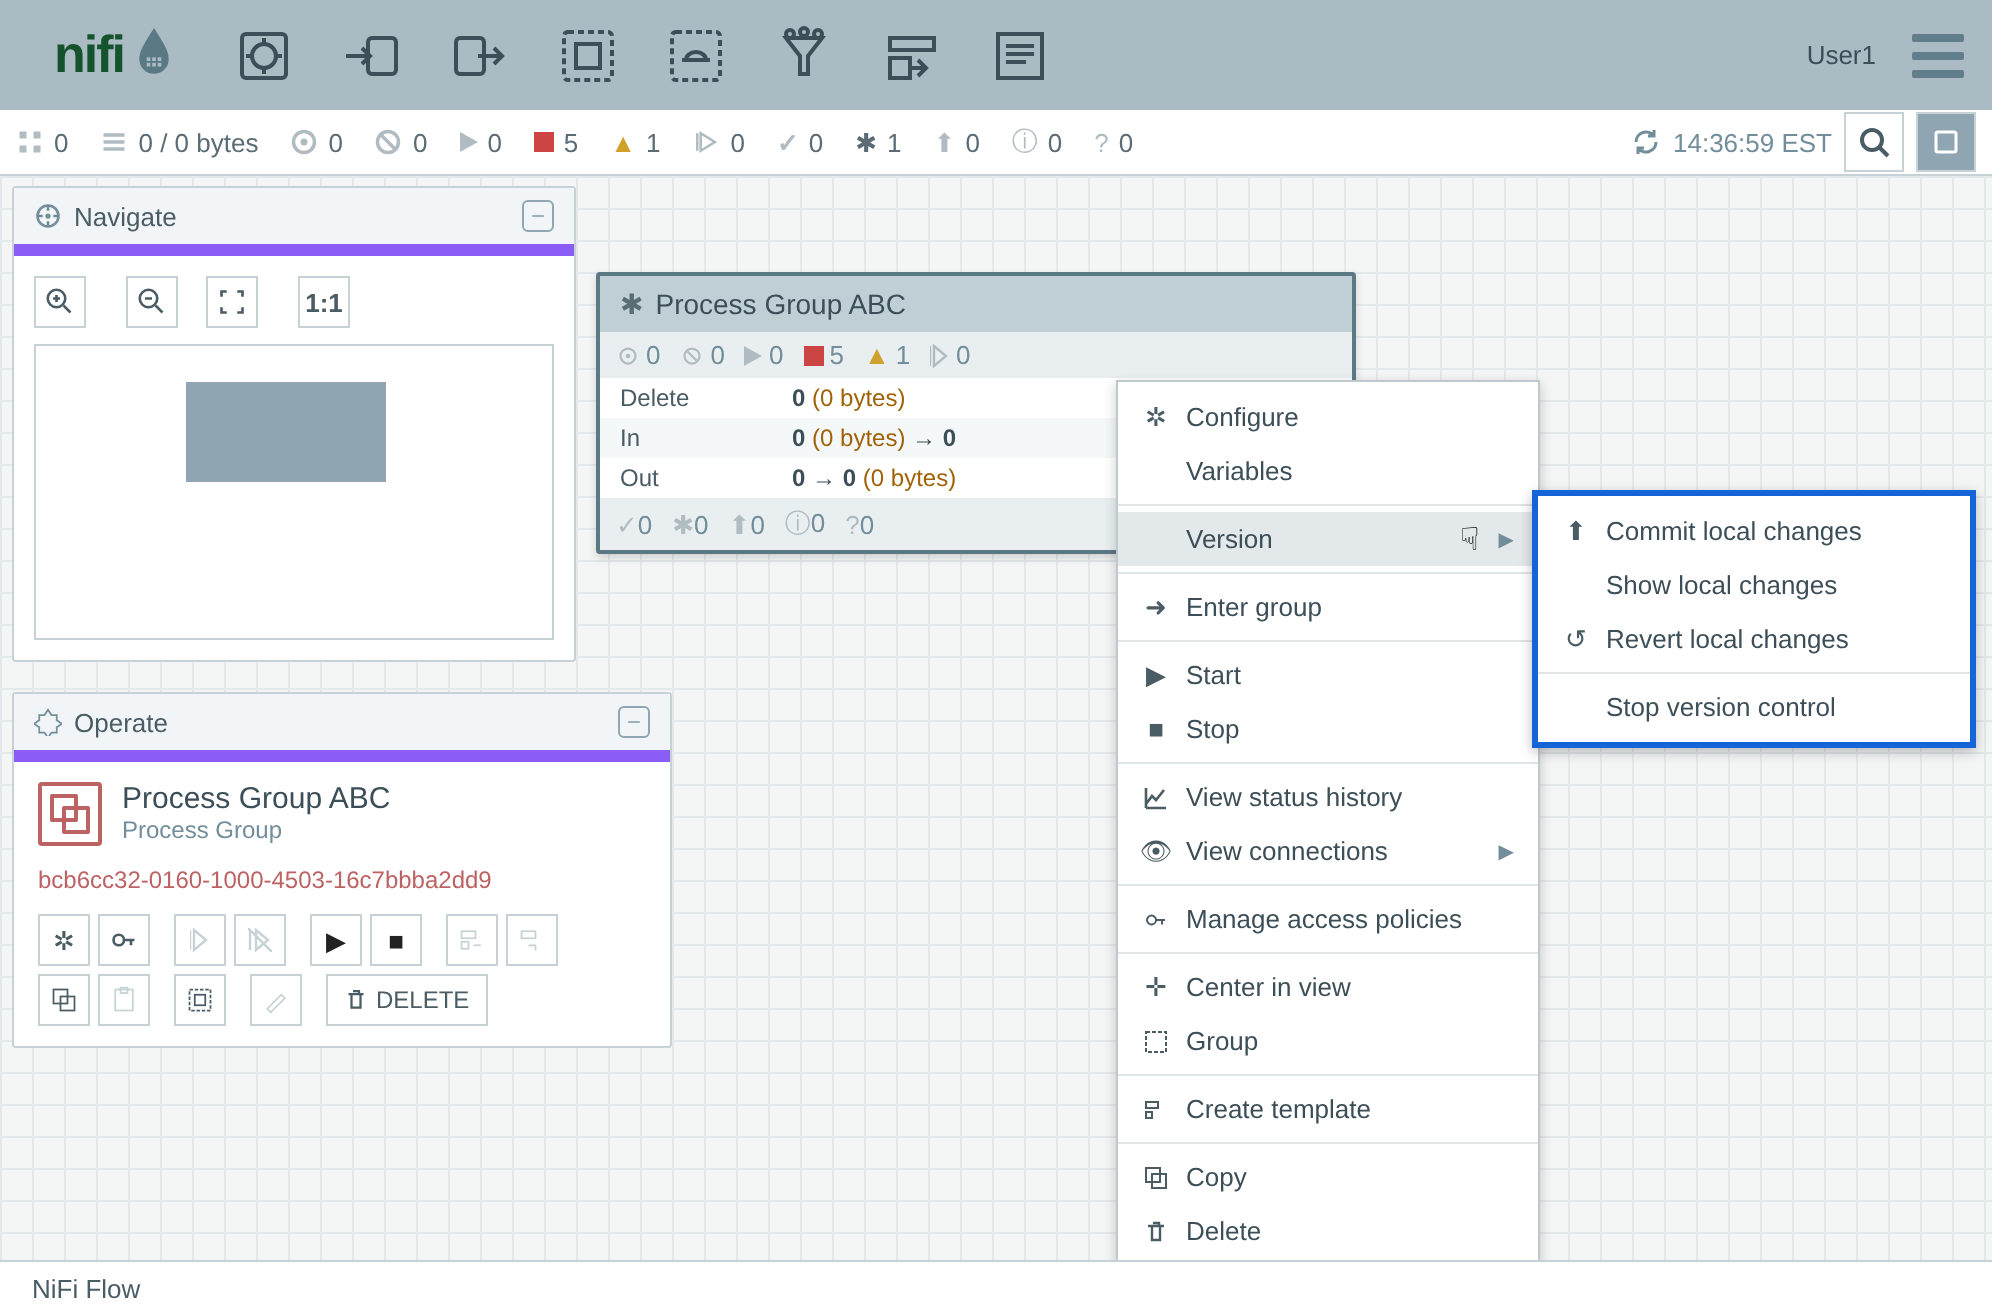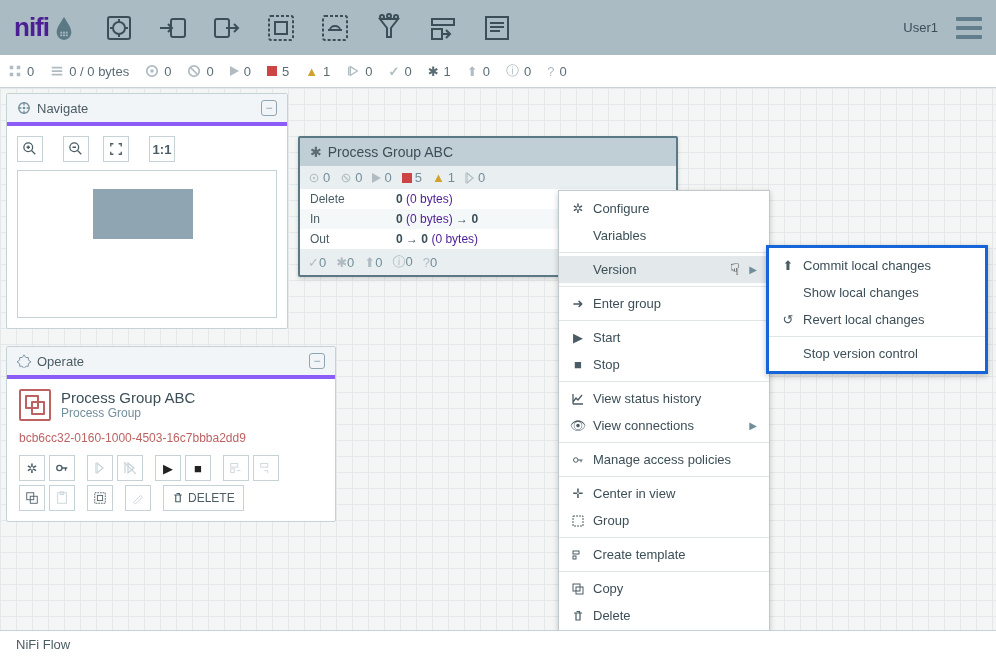--- a/index.html
+++ b/index.html
@@ -9,21 +9,21 @@
   
   .top-toolbar {
     height: 55px;
     background: #aabbc3;
     display: flex;
     align-items: center;
     padding: 0 14px;
   }
   .logo {
     font-size: 26px; font-weight: 700; letter-spacing: -1px;
-    color: #4c1d95; margin-right: 10px; display: flex; align-items: center;
+    color: #14532d; margin-right: 10px; display: flex;  margin-left: 13px;
   }
   .logo-drop { width: 22px; height: 26px; margin-left: 4px; }
   .toolbar-icons { display: flex; gap: 22px; margin-left: 18px; }
   .tb-icon { width: 32px; height: 32px; display: flex; align-items: center; justify-content: center; color: #3c4e57; cursor: grab; }
   .tb-icon svg { width: 30px; height: 30px; stroke: #3c4e57; fill: none; stroke-width: 2; }
   .user-area { margin-left: auto; display: flex; align-items: center; gap: 18px; color: #3c4e57; font-size: 13px; }
   .hamburger { display: flex; flex-direction: column; gap: 5px; cursor: pointer; }
   .hamburger span { width: 26px; height: 4px; background: #627d8b; border-radius: 1px; }
 
   
@@ -58,21 +58,21 @@
 
   
   .panel {
     position: absolute;
     background: #fff;
     border: 1px solid #c7d2d7;
     border-radius: 2px;
   }
   .panel-header {
     background: #f1f5f7;
-    border-bottom: 4px solid #8b5cf6;
+    border-bottom: 6px solid #8b5cf6;
     padding: 6px 10px;
     display: flex; align-items: center;
     font-size: 13px; color: #4a5c64;
   }
   .panel-header .collapse { margin-left: auto; width: 16px; height: 16px; border: 1px solid #8fa6b2; border-radius: 3px; display: flex; align-items: center; justify-content: center; cursor: pointer; font-size: 12px; color: #8fa6b2; }
   .nav-panel { left: 6px; top: 5px; width: 282px; }
   .nav-body { padding: 10px; }
   .nav-controls { display: flex; gap: 4px; margin-bottom: 8px; }
   .nav-btn { width: 26px; height: 26px; border: 1px solid #c7d2d7; background: #fff; display: flex; align-items: center; justify-content: center; cursor: pointer; font-weight: bold; color: #4a5c64; font-size: 13px; }
   .nav-group { display: flex; gap: 20px; justify-content: space-between; }
@@ -108,21 +108,21 @@
   }
   .pg-title { background: #c0cfd6; padding: 6px 10px; display: flex; align-items: center; gap: 6px; font-size: 14px; color: #3c4e57; font-weight: 500; }
   .pg-stats { background: #e9eff1; padding: 4px 8px; display: flex; gap: 10px; font-size: 13px; color: #728e9b; align-items: center; }
   .pg-stats .stat-item { display: flex; align-items: center; gap: 3px; }
   .pg-table { font-size: 12px; }
   .pg-row { display: flex; padding: 3px 10px; }
   .pg-row:nth-child(even) { background: #f5f8f9; }
   .pg-row .label { width: 86px; color: #4a5c64; }
   .pg-row .value { color: #3c4e57; }
   .pg-row .value b { font-weight: 700; }
-  .pg-row .value .dim { color: #4c1d95; }
+  .pg-row .value .dim { color: #a16207; }
   .pg-footer { background: #e9eff1; padding: 4px 8px; display: flex; gap: 10px; font-size: 13px; color: #728e9b; align-items: center; }
 
   
   .ctx {
     position: absolute;
     left: 558px; top: 102px;
     width: 212px;
     background: #fff;
     border: 1px solid #bfc9cd;
     box-shadow: 0 2px 6px rgba(0,0,0,0.2);
@@ -314,20 +314,37 @@
     <span style="color:#b0bcc2">⬆</span>
     <span class="val">0</span>
   </div>
   <div class="stat">
     <span style="color:#b0bcc2">ⓘ</span>
     <span class="val">0</span>
   </div>
   <div class="stat">
     <span style="color:#b0bcc2">?</span>
     <span class="val">0</span>
+  </div>
+  <div class="status-right">
+    <svg width="16" height="16" viewBox="0 0 16 16" style="cursor:pointer">
+        <path d="M3 8 a5 5 0 0 1 9 -3 M13 8 a5 5 0 0 1 -9 3 M12 2 v3 h-3 M4 14 v-3 h3" stroke="#728e9b" stroke-width="1.5" fill="none"></path>
+      </svg>
+    <span class="time">14:36:59 EST</span>
+    <div class="search-btn">
+      <svg width="16" height="16" viewBox="0 0 16 16">
+          <circle cx="7" cy="7" r="5" stroke="#4a5c64" stroke-width="2" fill="none"></circle>
+          <path d="M11 11 l4 4" stroke="#4a5c64" stroke-width="2"></path>
+        </svg>
+    </div>
+    <div class="info-btn">
+      <svg width="16" height="16" viewBox="0 0 16 16">
+          <rect x="3" y="3" width="10" height="10" rx="1" fill="none" stroke="#fff" stroke-width="1.5"></rect>
+        </svg>
+    </div>
   </div>
 </div>
 
 <div class="canvas">
 
   <div class="panel nav-panel">
     <div class="panel-header">
       <svg width="14" height="14" viewBox="0 0 16 16" style="margin-right:6px">
           <circle cx="8" cy="8" r="6" fill="none" stroke="#728e9b" stroke-width="1.5"></circle>
           <circle cx="8" cy="8" r="1.5" fill="#728e9b"></circle>

